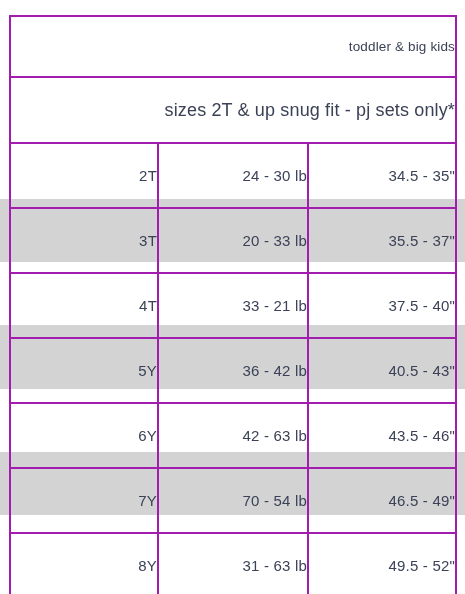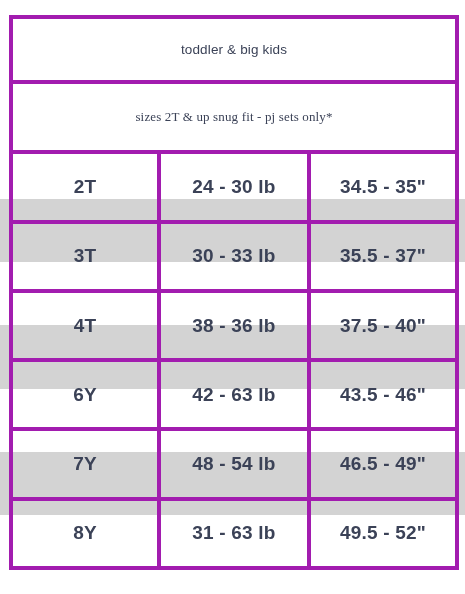--- a/index.html
+++ b/index.html
@@ -46,46 +46,44 @@
     top: 15px;
     width: 446px;
     height: 555px;
     border-collapse: collapse;
     table-layout: fixed;
     z-index: 1;
     background: transparent;
   }
 
   .size-table td {
-    border: 4px solid #a21caf;
-    text-align: center;
+    border: 2px solid #a21caf;
+    text-align: right;
     vertical-align: middle;
     color: #3b4257;
     background: transparent;
     padding: 0;
   }
 
   .title-cell {
     height: 59px;
     font-size: 13.5px;
     letter-spacing: 0.15px;
   }
 
   .subtitle-cell {
     height: 64px;
-    font-size: 13px;
+    font-size: 18px;
     letter-spacing: 0.15px;
-    font-family: Liberation Serif, serif;
   }
 
   .data-row td {
     height: 63px;
-    font-size: 19px;
+    font-size: 15px;
     letter-spacing: 0.2px;
-    font-weight: bold;
   }
 
   col.c1 { width: 148px; }
   col.c2 { width: 150px; }
   col.c3 { width: 148px; }
 </style>
 </head>
 <body>
 
 <div id="page">
@@ -110,36 +108,41 @@
         <td class="subtitle-cell" colspan="3">sizes 2T &amp; up snug fit - pj sets only*</td>
       </tr>
 
       <tr class="data-row">
         <td>2T</td>
         <td>24 - 30 lb</td>
         <td>34.5 - 35"</td>
       </tr>
       <tr class="data-row">
         <td>3T</td>
-        <td>30 - 33 lb</td>
+        <td>20 - 33 lb</td>
         <td>35.5 - 37"</td>
       </tr>
       <tr class="data-row">
         <td>4T</td>
-        <td>38 - 36 lb</td>
+        <td>33 - 21 lb</td>
         <td>37.5 - 40"</td>
+      </tr>
+      <tr class="data-row">
+        <td>5Y</td>
+        <td>36 - 42 lb</td>
+        <td>40.5 - 43"</td>
       </tr>
       <tr class="data-row">
         <td>6Y</td>
         <td>42 - 63 lb</td>
         <td>43.5 - 46"</td>
       </tr>
       <tr class="data-row">
         <td>7Y</td>
-        <td>48 - 54 lb</td>
+        <td>70 - 54 lb</td>
         <td>46.5 - 49"</td>
       </tr>
       <tr class="data-row">
         <td>8Y</td>
         <td>31 - 63 lb</td>
         <td>49.5 - 52"</td>
       </tr>
     </tbody>
   </table>
 

